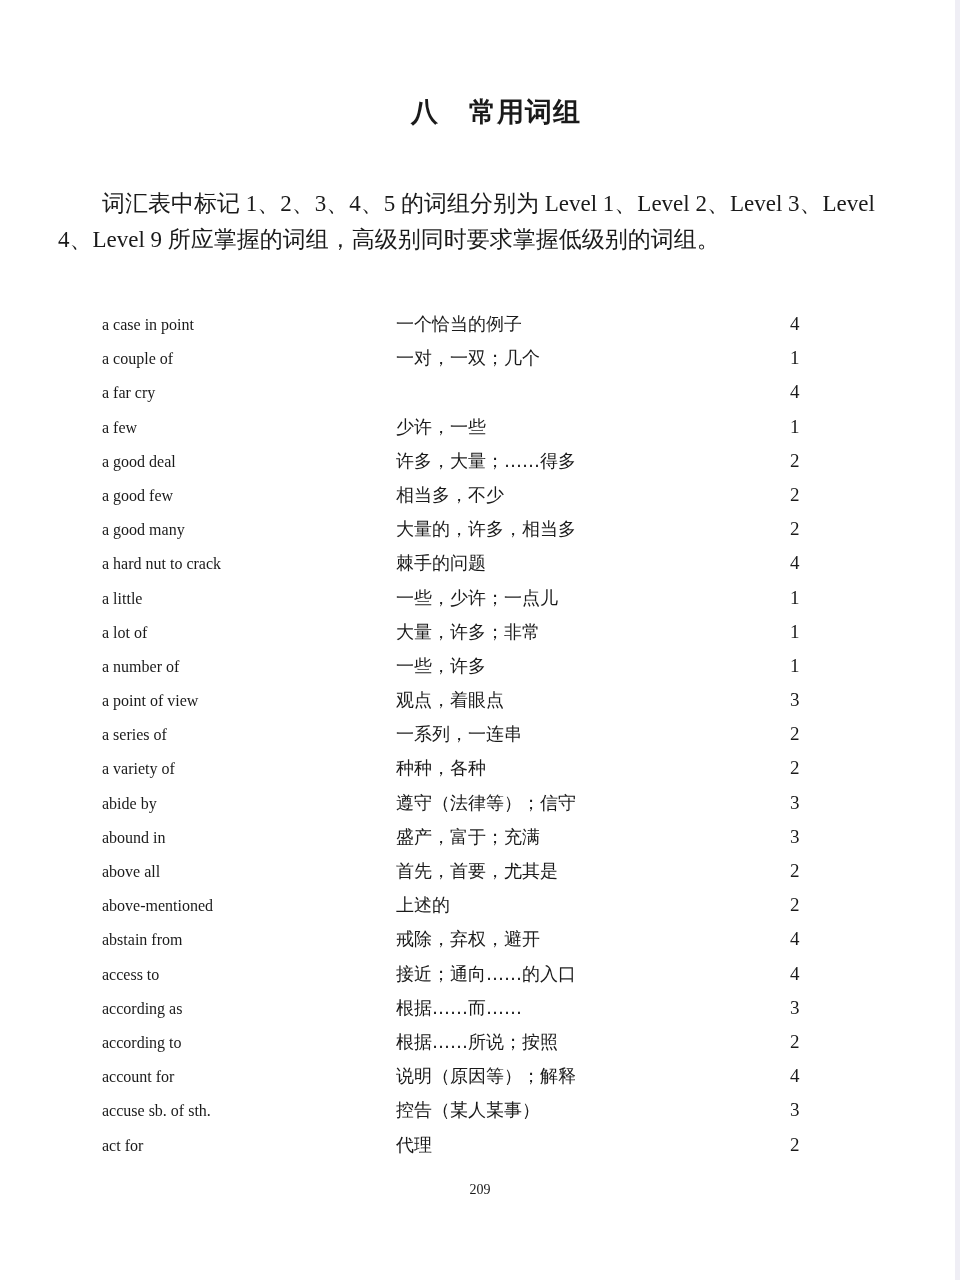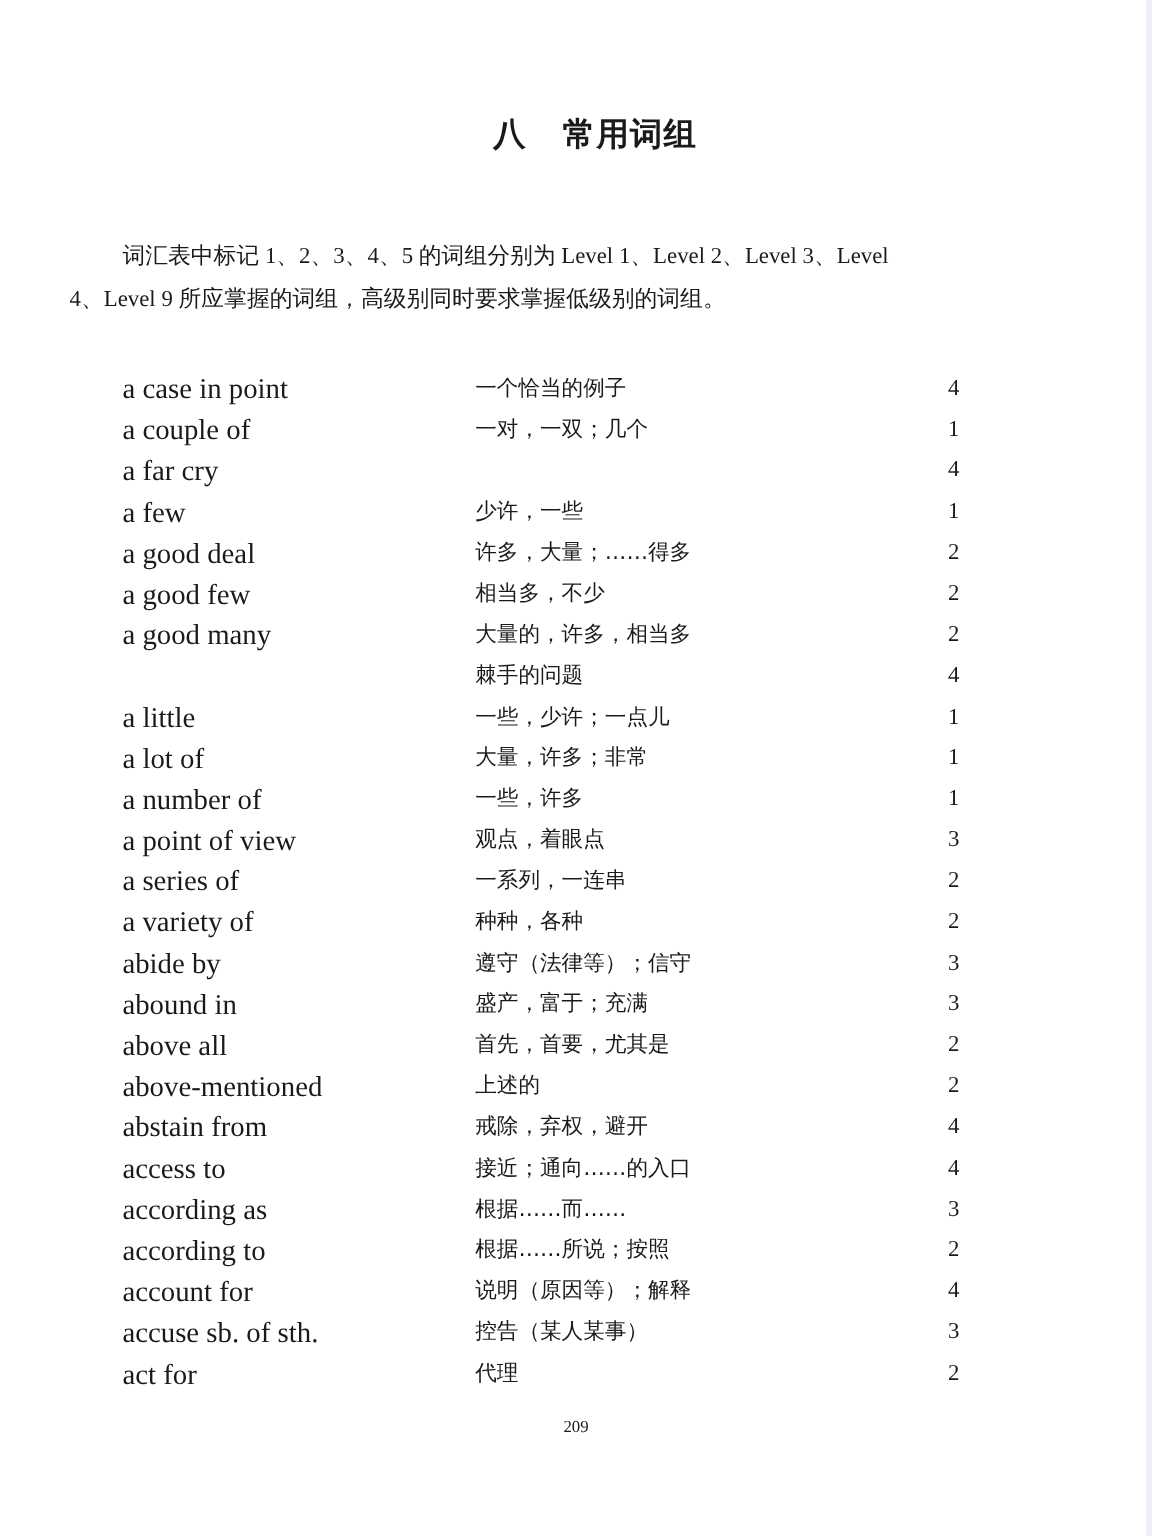--- a/index.html
+++ b/index.html
@@ -7,28 +7,28 @@
     width: 960px; height: 1280px; background: #ffffff; position: relative; overflow: hidden;
     font-family: "Liberation Serif", "DejaVu Serif", serif; color: #1a1a1a;
   }
   .edge-strip { position: absolute; top: 0; right: 0; width: 5px; height: 1280px; background: #efeef5; }
   .title {
     position: absolute; top: 78px; left: 0; width: 100%; text-align: center;
     font-family: "DejaVu Sans", sans-serif; font-weight: bold; font-size: 27px; letter-spacing: 1px;
   }
   .title .num { margin-right: 30px; }
   .intro {
-    position: absolute; top: 196px; left: 58px; width: 800px;
-    font-size: 19px; line-height: 36px;
+    position: absolute; top: 186px; left: 58px; width: 800px;
+    font-size: 23px; line-height: 36px;
   }
   .intro .line1 { padding-left: 44px; display: block; white-space: nowrap; }
   .intro .line2 { display: block; white-space: nowrap; }
   .table { position: absolute; top: 308px; left: 100px; width: 720px; }
   .row { position: relative; height: 34.2px; }
-  .row .en { position: absolute; left: 2px; top: 0; font-size: 24px; line-height: 34px; white-space: nowrap; }
+  .row .en { position: absolute; left: 2px; top: 0; font-size: 16px; line-height: 34px; white-space: nowrap; }
   .row .zh { position: absolute; left: 296px; top: 0; font-family: "DejaVu Sans", sans-serif; font-size: 18px; line-height: 32px; white-space: nowrap; }
   .row .lvl { position: absolute; left: 690px; top: 0; font-size: 19px; line-height: 32px; }
   .page-num { position: absolute; top: 1182px; left: 0; width: 100%; text-align: center; font-size: 14px; }
 </style>
 </head>
 <body>
 
 <div class="edge-strip"></div>
 
 <h1 class="title" style="margin:16px;">
@@ -69,20 +69,21 @@
       <span class="en">a good few</span>
       <span class="zh">相当多，不少</span>
       <span class="lvl">2</span>
     </div>
   <div class="row">
       <span class="en">a good many</span>
       <span class="zh">大量的，许多，相当多</span>
       <span class="lvl">2</span>
     </div>
   <div class="row">
+      <span class="en">a hard nut to crack</span>
       <span class="zh">棘手的问题</span>
       <span class="lvl">4</span>
     </div>
   <div class="row">
       <span class="en">a little</span>
       <span class="zh">一些，少许；一点儿</span>
       <span class="lvl">1</span>
     </div>
   <div class="row">
       <span class="en">a lot of</span>

